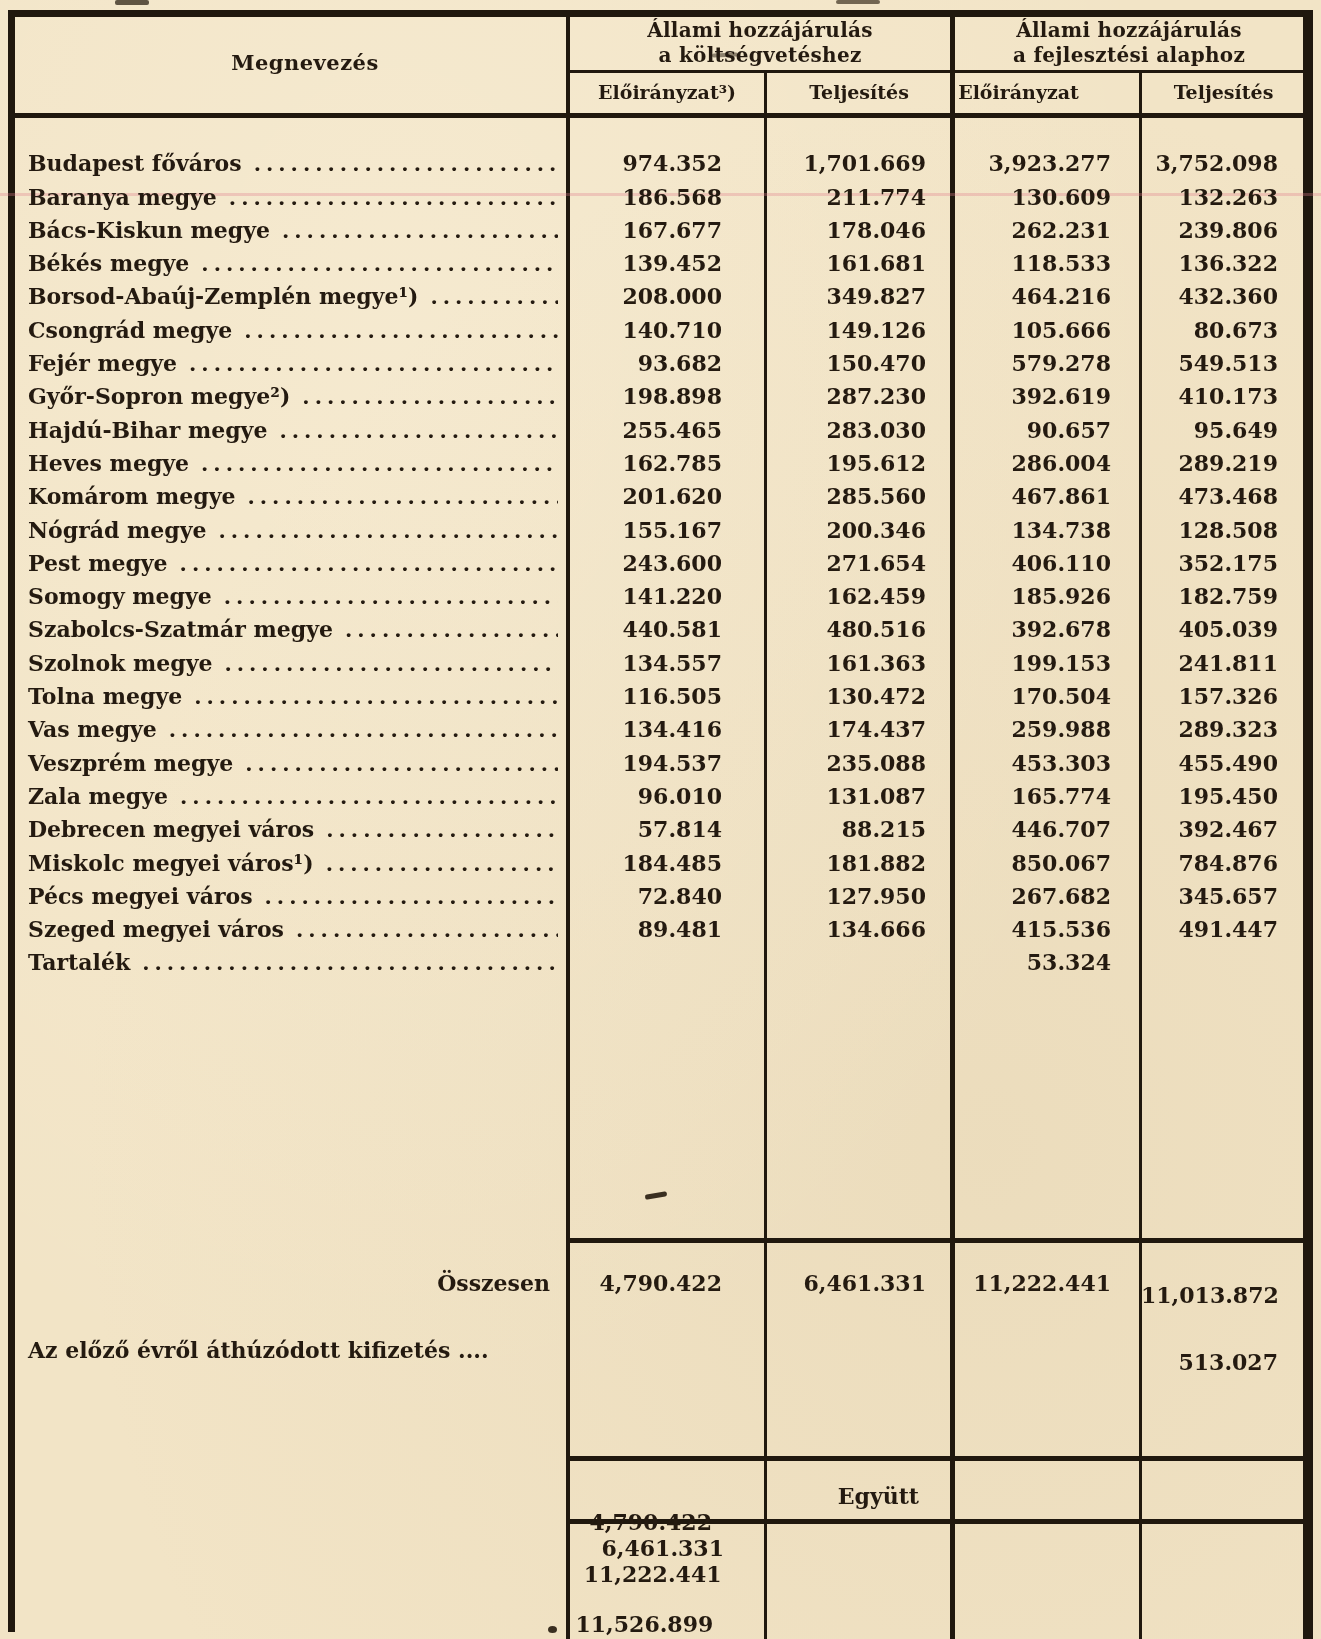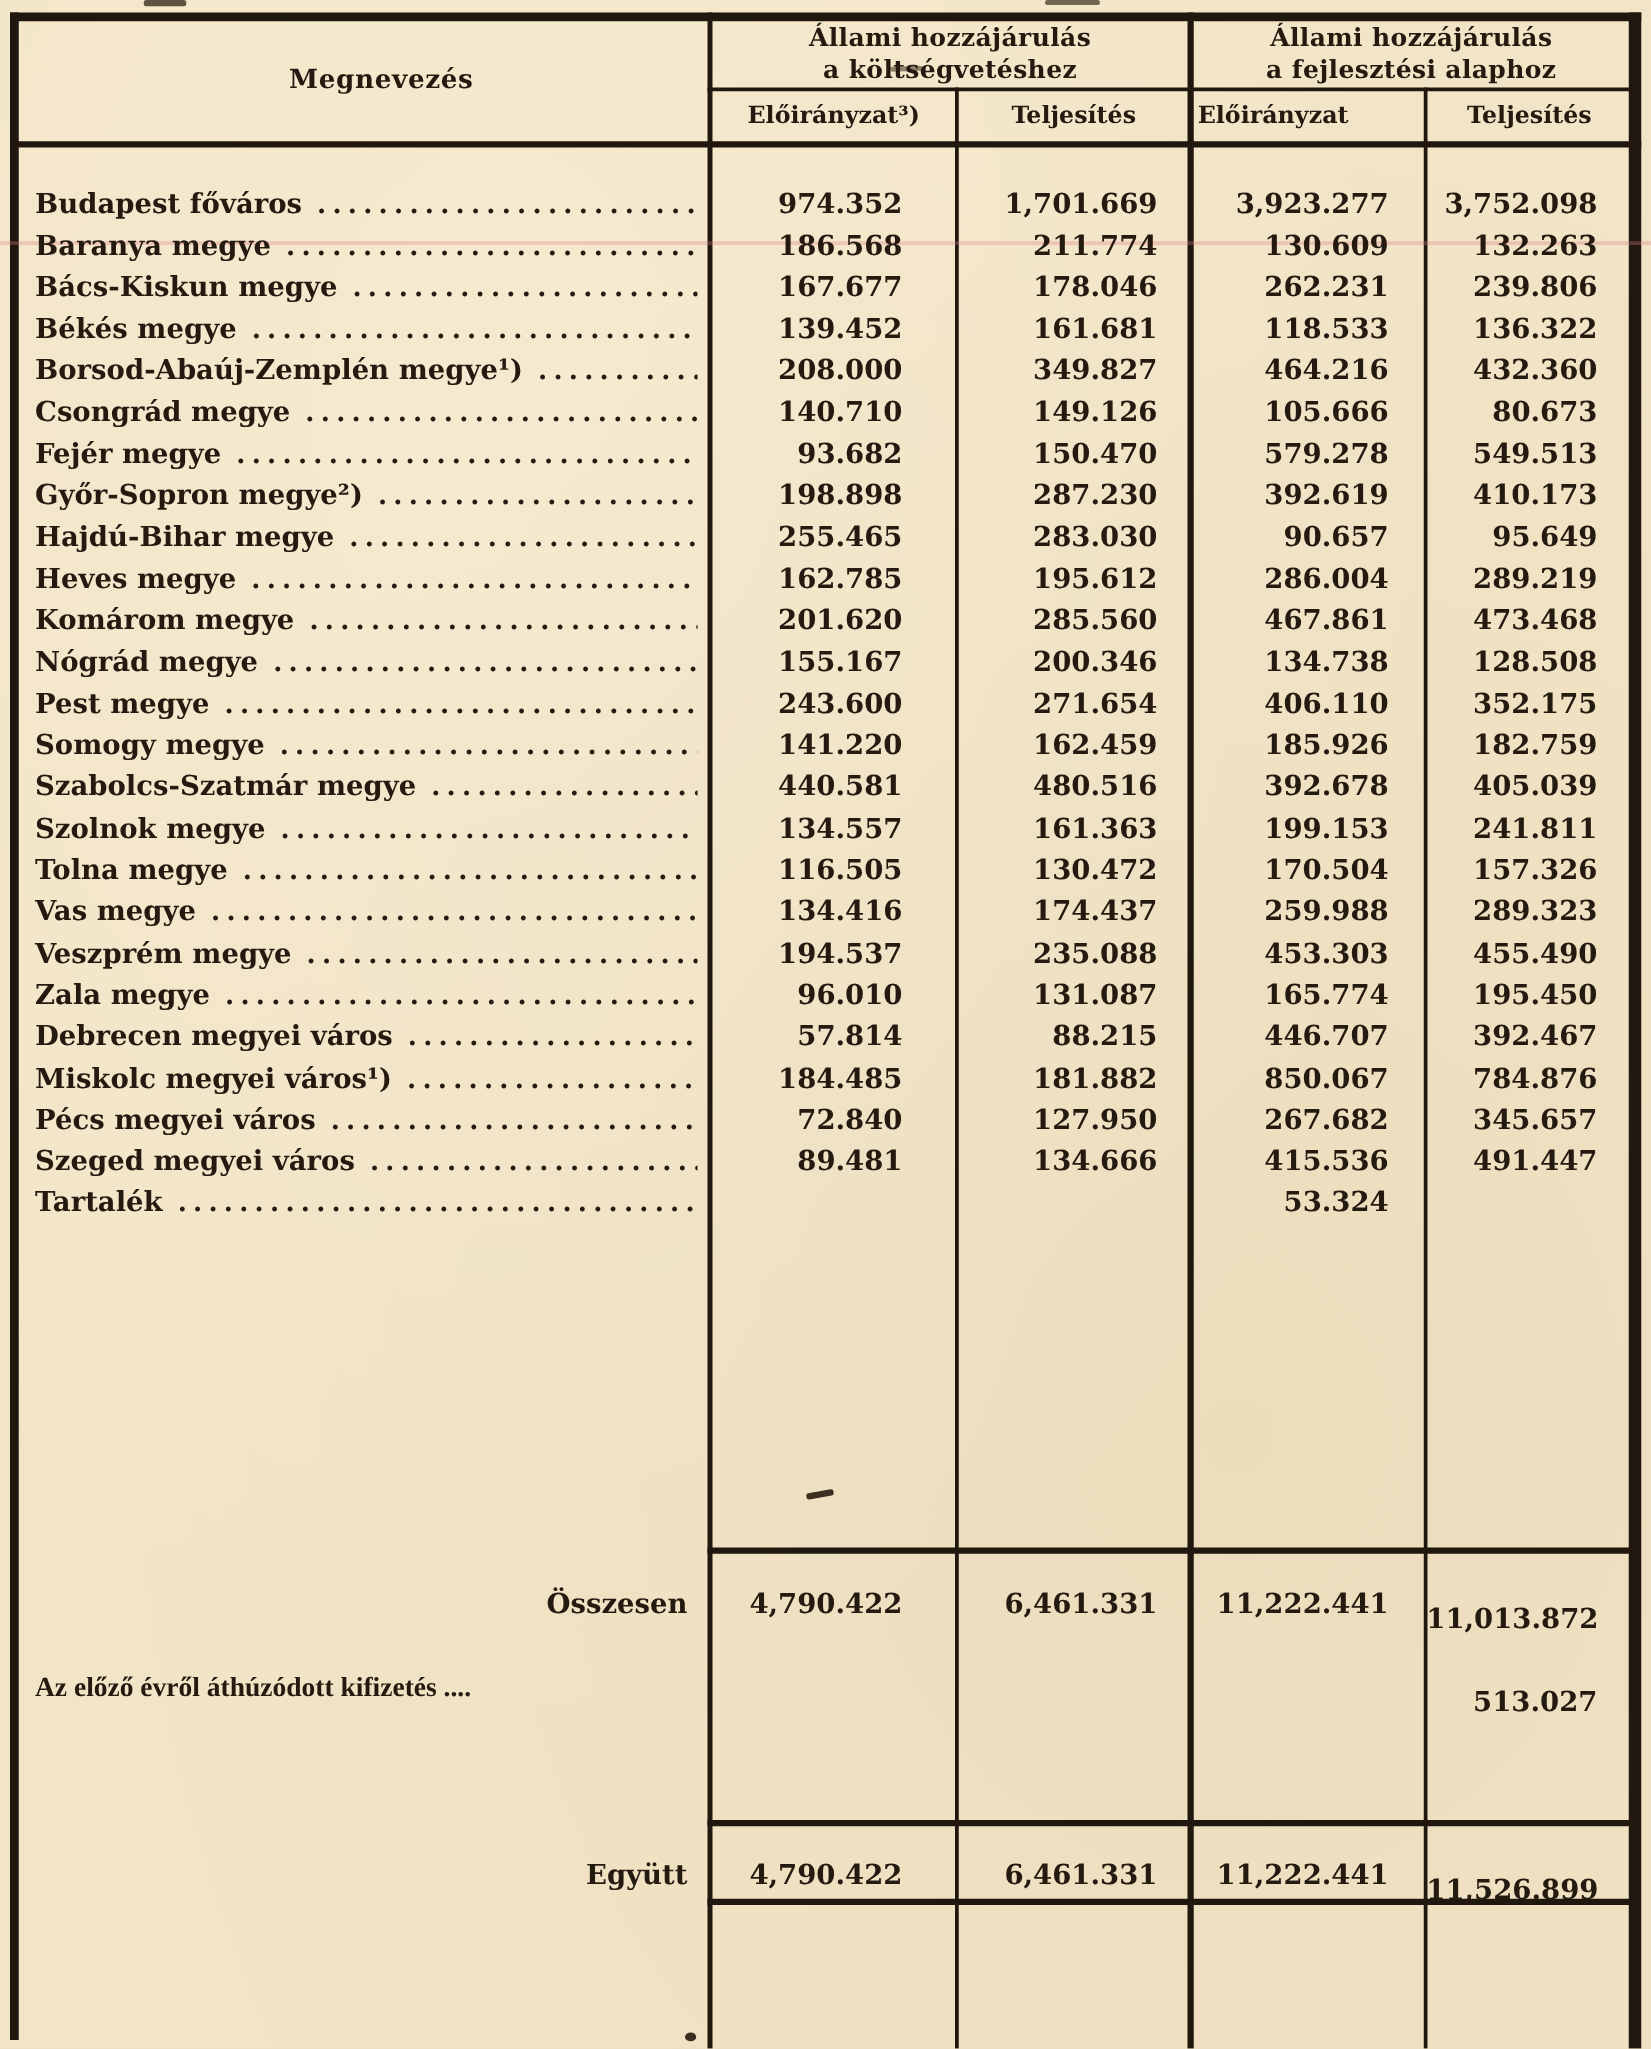--- a/index.html
+++ b/index.html
@@ -66,21 +66,21 @@
   .sumrow {
     position: absolute; left: 8px; width: 1298px; height: 34px;
     display: flex; align-items: center; font-size: 22px;
   }
   .sum-label-right {
     width: 560px; box-sizing: border-box; padding-right: 18px;
     text-align: right; white-space: nowrap;
   }
   .sum-label-left {
     width: 560px; box-sizing: border-box; padding-left: 20px;
-    text-align: left; white-space: nowrap; font-family: Liberation Serif, serif;
+    text-align: left; white-space: nowrap;
   }
 </style>
 </head>
 <body>
 
 <div class="page">
 
   <div class="hline" style="left:8px; top:10px; width:1305px; height:7px;"></div>
   <div class="vline" style="left:8px; top:10px; width:7px; height:1622px;"></div>
   <div class="vline" style="left:1303px; top:10px; width:10px; height:1629px;"></div>
@@ -403,21 +403,21 @@
   </div>
 
   <div class="sumrow" style="top:1333px;">
     <div class="sum-label-left">Az előző évről áthúzódott kifizetés ....</div>
     <div class="num c1"></div>
     <div class="num c2"></div>
     <div class="num c3"></div>
     <div class="num c4">513.027</div>
   </div>
 
-  <div class="sumrow" style="top:1483px;">
+  <div class="sumrow" style="top:1483px;flex-direction:column;">
     <div class="sum-label-right">Együtt</div>
     <div class="num c1">4,790.422</div>
     <div class="num c2">6,461.331</div>
     <div class="num c3">11,222.441</div>
     <div class="num c4">11,526.899</div>
   </div>
 
 </div>
 
 </body></html>

